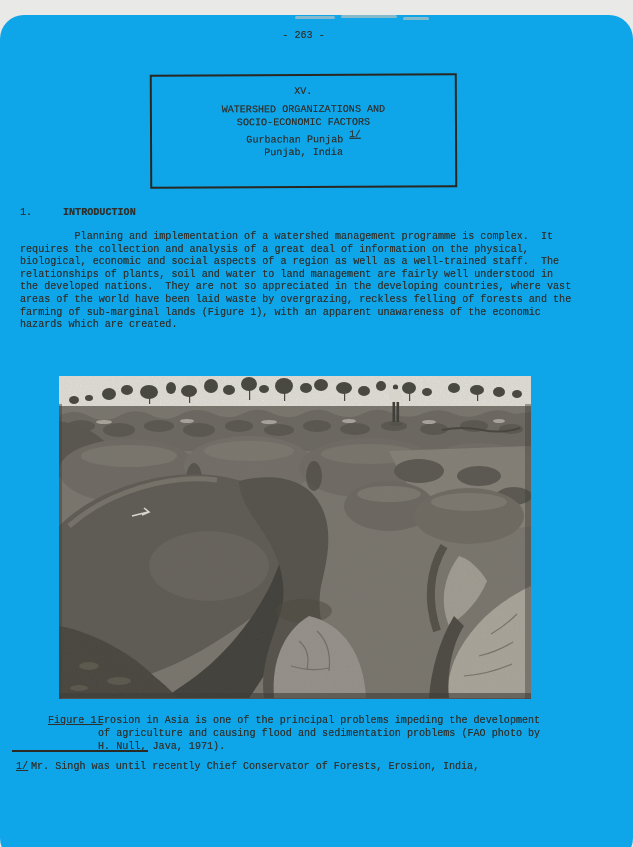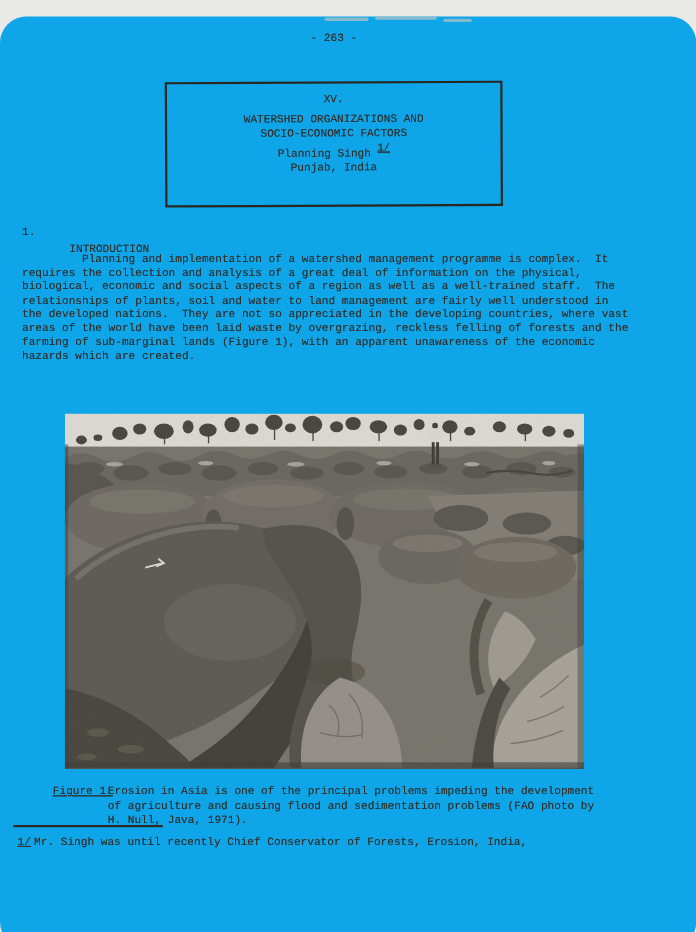--- a/index.html
+++ b/index.html
@@ -31,21 +31,21 @@
   .title-box div{ line-height:13px; }
   .tb-chapter{ margin-top:9px; }
   .tb-line1{ margin-top:5px; }
   .tb-author sup{
     font-size:9.5px; position:relative; top:-1px;
     text-decoration:underline;
   }
 
   
   .sec-num{ left:20px; top:192px; }
-  .sec-heading{ left:63px; top:207px; }
+  .sec-heading{ left:63px; top:192px;font-weight:bold; }
 
   
   .para{ left:20px; top:216px; }
 
   
   .photo{ left:59px; top:361px; width:472px; height:323px; }
   .photo svg{ display:block; }
 
   
   .cap-label{ left:48px; top:700px; line-height:12.9px;text-decoration:underline; }
@@ -67,21 +67,21 @@
     <span class="smudge" style="left:341px;top:0;width:56px;height:2.5px;"></span>
     <span class="smudge" style="left:403px;top:2px;width:26px;height:2.5px;"></span>
   </div>
 
   <div class="abs tw fs page-number">- 263 -</div>
 
   <div class="abs tw fs title-box">
     <div class="tb-chapter">XV.</div>
     <div class="tb-line1">WATERSHED ORGANIZATIONS AND</div>
     <div class="tb-line2">SOCIO-ECONOMIC FACTORS</div>
-    <div class="tb-author"><span>Planning Singh</span>&nbsp;<sup>1/</sup></div>
+    <div class="tb-author"><span>Gurbachan Punjab</span>&nbsp;<sup>1/</sup></div>
     <div class="tb-affil">Punjab, India</div>
   </div>
 
   <div class="abs tw fs sec-num">1.</div>
   <div class="abs tw fs sec-heading">INTRODUCTION</div>
 
   <div class="abs tw fs pre para">         Planning and implementation of a watershed management programme is complex.  It
 requires the collection and analysis of a great deal of information on the physical,
 biological, economic and social aspects of a region as well as a well-trained staff.  The
 relationships of plants, soil and water to land management are fairly well understood in

